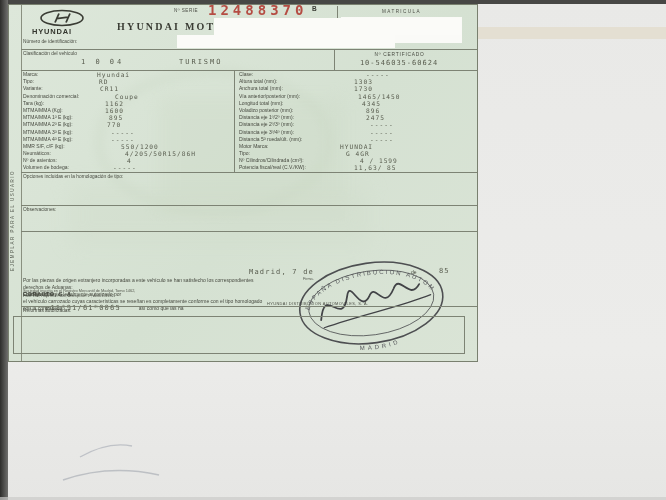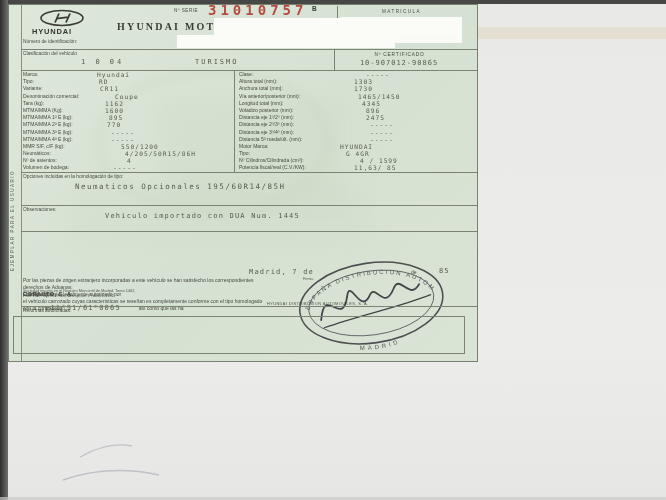--- a/index.html
+++ b/index.html
@@ -39,21 +39,21 @@
   .logo-oval{left:30px;top:4px;}
   .brand-wordmark{left:23px;top:21.5px;font-size:7.5px;font-weight:bold;letter-spacing:.8px;color:#33352d;transform:scaleY(.92);}
   .brand-title{left:108px;top:16px;font-family:"Liberation Serif",serif;font-weight:bold;font-size:10px;letter-spacing:2.2px;color:#3a3c34;white-space:nowrap;}
 
   .redact-a{left:205px;top:13px;width:247px;height:17px;background:#fbfbf8;}
   .redact-b{left:168px;top:30px;width:218px;height:13px;background:#fbfbf8;}
   .id-label{left:14px;top:34px;}
   .l-idrow{top:44px;}
   .clasif-label{left:14px;top:46px;}
   .clasif-code{left:72px;top:53px;font-size:7px;letter-spacing:3px;}
-  .clasif-value{left:186px;top:53px;font-size:7px;letter-spacing:2px;}
+  .clasif-value{left:170px;top:53px;font-size:7px;letter-spacing:2px;}
   .v-certdiv{left:325px;top:44px;height:21px;}
   .cert-label{left:325px;top:47px;width:131px;text-align:center;font-size:4.8px;letter-spacing:.8px;color:#474a40;}
   .cert-value{left:322px;top:54px;width:136px;text-align:center;font-size:7px;letter-spacing:1px;}
   .l-clasifrow{top:65px;}
 
   .spec-table{left:12px;top:66px;width:446px;height:101px;}
   .spec-div{left:213px;top:0;height:101px;width:1px;background:#7d8374;}
   .col{top:0;height:101px;}
   .col-left{left:0;width:212px;}
   .col-right{left:215px;width:231px;}
@@ -136,21 +136,21 @@
 
   <div class="card">
     <div class="ghost1"></div>
     <div class="ghost2"></div>
     <div class="ghost3"></div>
 
     <div class="margin-line"></div>
     <div class="margin-text">EJEMPLAR PARA EL USUARIO</div>
 
     <span class="serie-label lab">Nº SERIE</span>
-    <span class="serie-number">31010757</span>
+    <span class="serie-number">12488370</span>
     <span class="serie-suffix">B</span>
 
     <div class="matricula-cell">
       <div class="matricula-label">MATRICULA</div>
       <div class="matricula-blank"></div>
     </div>
 
     <svg class="logo-oval" width="46" height="18" viewBox="0 0 46 18">
       <ellipse cx="23" cy="9" rx="21" ry="7.5" fill="none" stroke="#3a3c34" stroke-width="1.6"></ellipse>
       <path d="M16 13.5 L20 4.5 M27 13.5 L31 4.5 M17.5 9.6 L29 8.2" fill="none" stroke="#3a3c34" stroke-width="1.8"></path>
@@ -161,21 +161,21 @@
     <div class="redact-a"></div>
     <div class="redact-b"></div>
     <span class="id-label lab">Número de identificación:</span>
     <div class="hline l-idrow"></div>
 
     <span class="clasif-label lab">Clasificación del vehículo</span>
     <span class="clasif-code tw">1 0 04</span>
     <span class="clasif-value tw">TURISMO</span>
     <div class="vline v-certdiv"></div>
     <span class="cert-label">Nº CERTIFICADO</span>
-    <span class="cert-value tw">10-907012-90865</span>
+    <span class="cert-value tw">10-546035-60624</span>
     <div class="hline l-clasifrow"></div>
 
     <div class="spec-table">
       <div class="spec-div"></div>
       <div class="col col-left">
         <div class="srow"><span class="lbl">Marca:</span><span class="val tw">Hyundai</span></div>
         <div class="srow"><span class="lbl">Tipo:</span><span class="val tw">RD</span></div>
         <div class="srow"><span class="lbl">Variante:</span><span class="val tw">CR11</span></div>
         <div class="srow"><span class="lbl">Denominación comercial:</span><span class="val tw">Coupe</span></div>
         <div class="srow"><span class="lbl">Tara (kg):</span><span class="val tw">1162</span></div>
@@ -202,25 +202,23 @@
         <div class="srow"><span class="lbl">Distancia 5ª rueda/últ. (mm):</span><span class="val tw">-----</span></div>
         <div class="srow"><span class="lbl">Motor Marca:</span><span class="val tw">HYUNDAI</span></div>
         <div class="srow"><span class="lbl">Tipo:</span><span class="val tw">G 4GR</span></div>
         <div class="srow"><span class="lbl">Nº Cilindros/Cilindrada (cm³):</span><span class="val tw">4 / 1599</span></div>
         <div class="srow"><span class="lbl">Potencia fiscal/real (C.V./KW):</span><span class="val tw">11,63/ 85</span></div>
       </div>
     </div>
     <div class="hline l-specbot"></div>
 
     <span class="opciones-label lab">Opciones incluidas en la homologación de tipo:</span>
-    <span class="opciones-value tw">Neumaticos Opcionales 195/60R14/85H</span>
     <div class="hline l-opcbot"></div>
 
     <span class="obs-label lab">Observaciones:</span>
-    <span class="obs-line1 tw">Vehiculo importado con DUA Num. 1445</span>
     <div class="hline l-obsbot"></div>
 
     <span class="para aduanas-l1">Por las piezas de origen extranjero incorporadas a este vehículo se han satisfecho los correspondientes</span>
     <span class="para aduanas-l2">derechos de Aduanas:</span>
 
     <div class="para cert-l1">
       <span>El abajo firmante, legalmente autorizado por</span>
       <span class="company">CORAUTO, S. A.</span>
       <span>, certifica que</span>
     </div>

